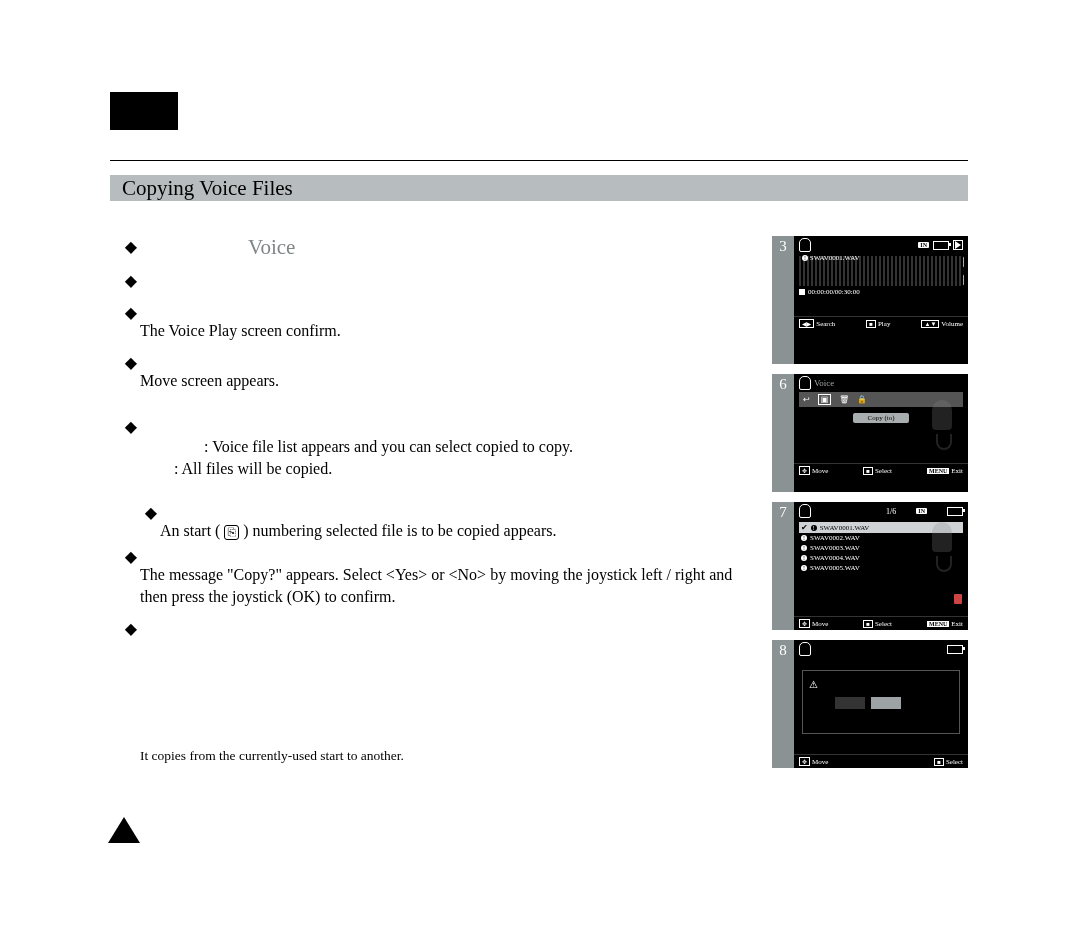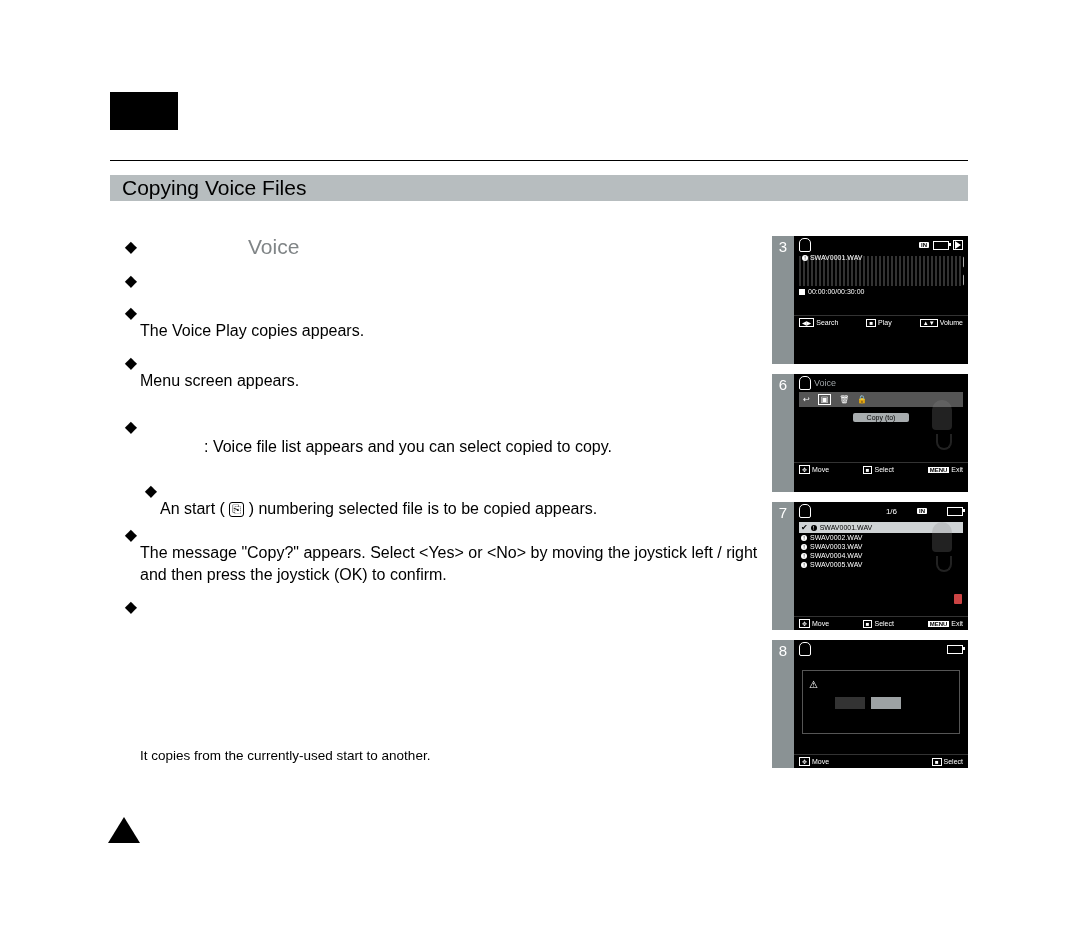--- a/index.html
+++ b/index.html
@@ -1,16 +1,16 @@
 <!DOCTYPE html>
 <html><head>
 <meta charset="utf-8">
 <style>
   html,body{margin:0;padding:0;background:#fff;font-family:Arial,Helvetica,sans-serif;color:#000;}
-  .page{width:1080px;height:925px;margin:0 auto;position:relative;background:#fff;box-sizing:border-box;padding:90px 70px 40px 110px;}
+  .page{width:1080px;height:925px;margin:0 auto;position:relative;background:#fff;box-sizing:border-box;padding:90px 70px 40px 110px;font-family:Liberation Serif, serif;}
   .black-tab{position:absolute;left:110px;top:92px;width:68px;height:38px;background:#000;}
   hr.rule{border:none;border-top:1.5px solid #000;margin:0;}
   .rule-top{position:absolute;left:110px;right:112px;top:160px;}
   .section-title-bar{position:absolute;left:110px;right:112px;top:175px;height:26px;background:#b7bdbf;}
   .section-title{position:absolute;left:122px;top:175px;font-size:21px;line-height:26px;color:#000;}
   .intro{position:absolute;left:122px;top:208px;font-size:16px;color:#000;}
   .col-left{position:absolute;left:122px;top:236px;width:640px;}
   .step{display:flex;align-items:flex-start;margin-bottom:10px;}
   .dia{width:18px;flex:0 0 18px;text-align:center;font-size:16px;line-height:22px;color:#000;}
   .step-text{flex:1;font-size:16px;line-height:22px;color:#000;}
@@ -85,35 +85,36 @@
       <div class="step-text"><span class="voice-label">Voice</span></div>
     </div>
 
     <div class="step">
       <div class="dia">◆</div>
       <div class="step-text faded">&nbsp;</div>
     </div>
 
     <div class="step">
       <div class="dia">◆</div>
-      <div class="step-text" style="padding-top:18px;">The Voice Play copies appears.</div>
-    </div>
-
-    <div class="step">
-      <div class="dia">◆</div>
-      <div class="step-text" style="padding-top:18px;">Menu screen appears.</div>
+      <div class="step-text" style="padding-top:18px;">The Voice Play screen confirm.</div>
+    </div>
+
+    <div class="step">
+      <div class="dia">◆</div>
+      <div class="step-text" style="padding-top:18px;">Move screen appears.</div>
     </div>
 
     <div style="height:14px;"></div>
 
     <div class="step">
       <div class="dia">◆</div>
       <div class="step-text">
         <div style="height:20px;"></div>
         <div class="indent2">: Voice file list appears and you can select copied to copy.</div>
+        <div class="indent">: All files will be copied.</div>
       </div>
     </div>
 
     <div style="height:8px;"></div>
 
     <div class="sub-step">
       <div class="dia">◆</div>
       <div class="step-text">
         <div style="height:18px;"></div>
         <span>An start (</span>

